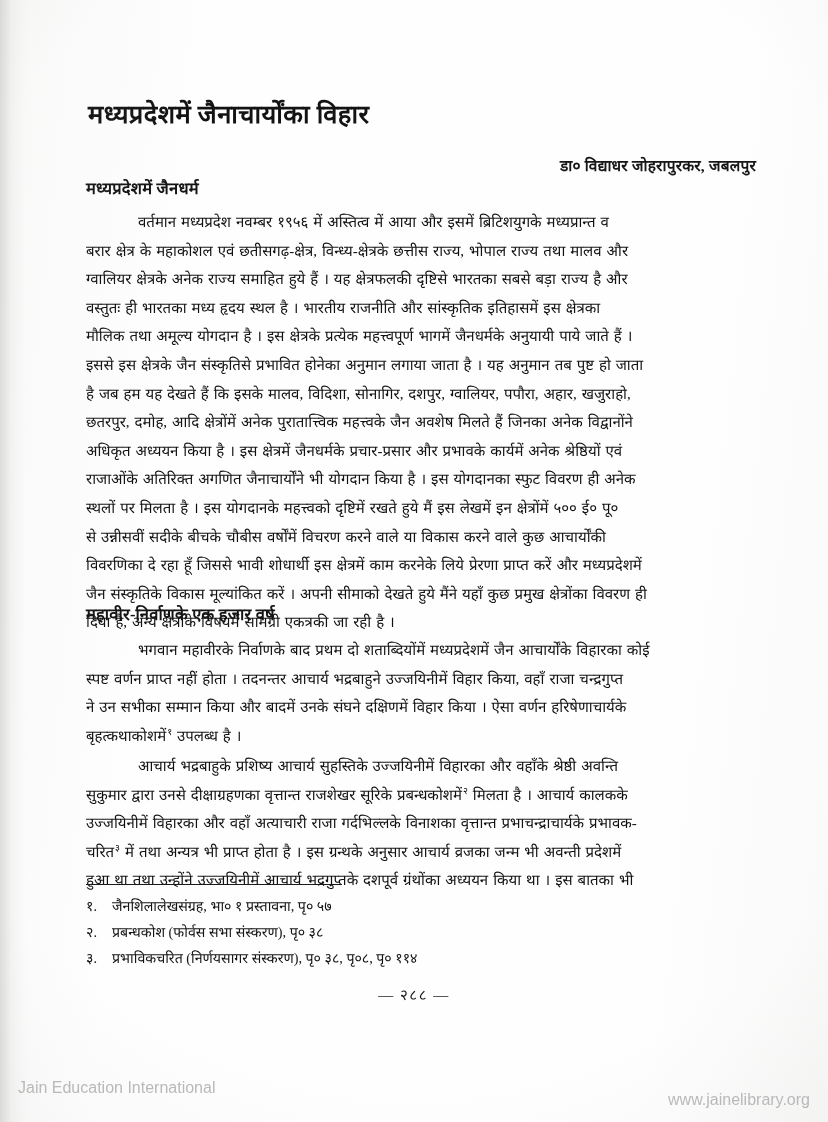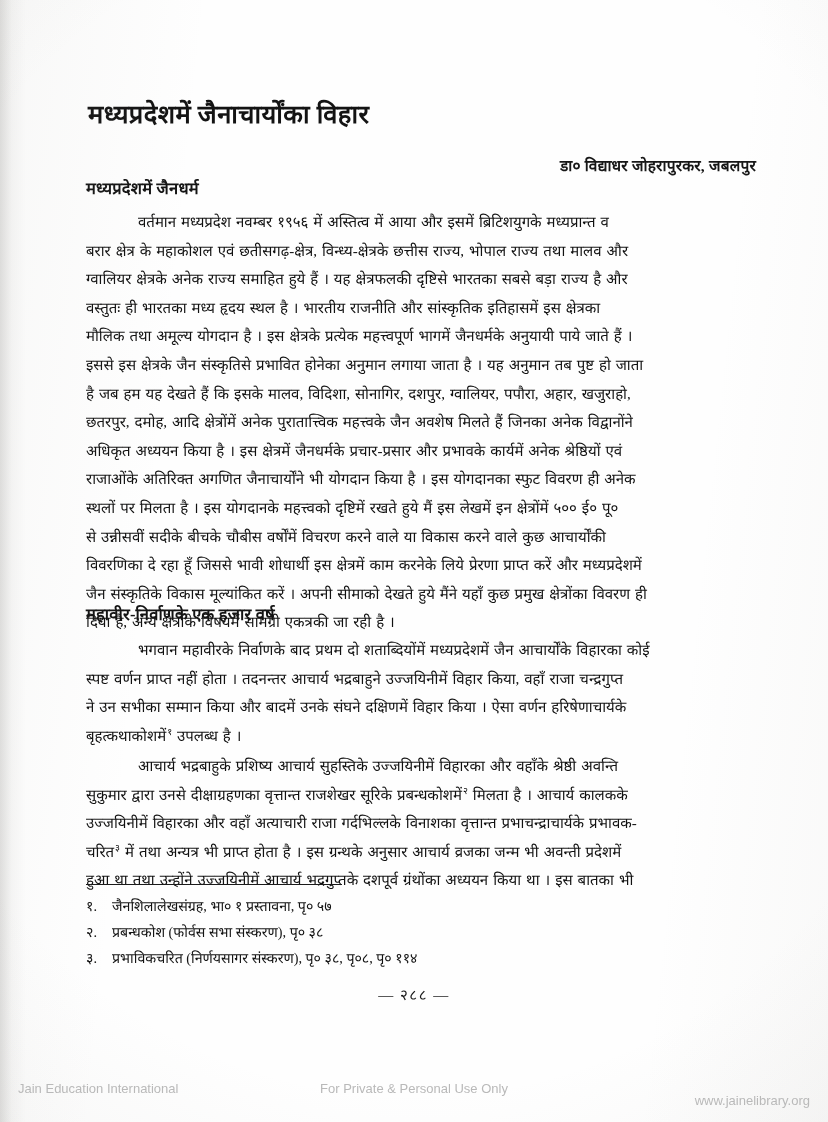--- a/index.html
+++ b/index.html
@@ -166,21 +166,21 @@
   
   .scan-footer {
     position: absolute;
     left: 0;
     right: 0;
     bottom: 24px;
     height: 20px;
     display: flex;
     align-items: center;
     font-family: "Liberation Sans", "DejaVu Sans", sans-serif;
-    font-size: 13px;
+    font-size: 16px;
     color: #b9b9b9;
     text-decoration: underline;
   }
   .footer-left   { position: absolute; left: 18px; }
   .footer-center { position: absolute; left: 0; right: 0; text-align: center; }
   .footer-right  { position: absolute; right: 18px; margin-top: 24px; }
 </style>
 </head>
 <body>
 
@@ -289,15 +289,14 @@
 
   <div class="page-number">— २८८ —</div>
 
 </div>
 
 <div id="scan-vignette"></div>
 <div id="scan-edge-left"></div>
 
 <div class="scan-footer">
   <span class="footer-left">Jain Education International</span>
-  <span class="footer-center">For Private &amp; Personal Use Only</span>
   <span class="footer-right">www.jainelibrary.org</span>
 </div>
 
 </body></html>

